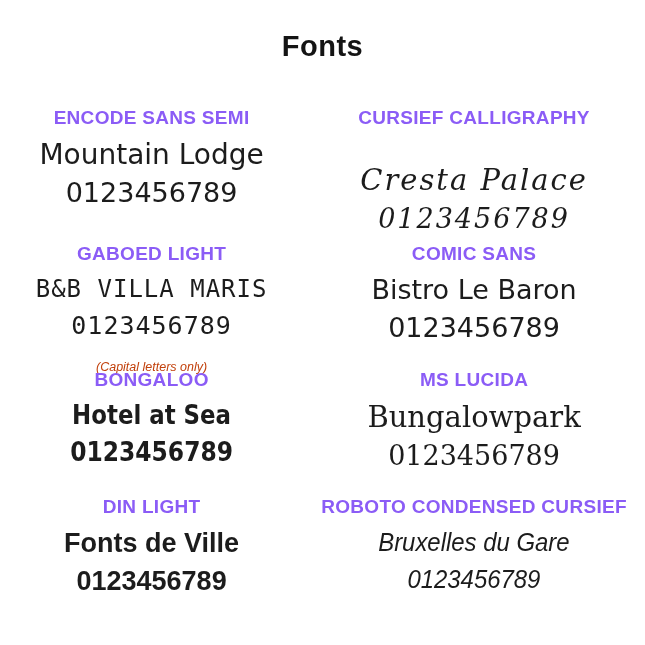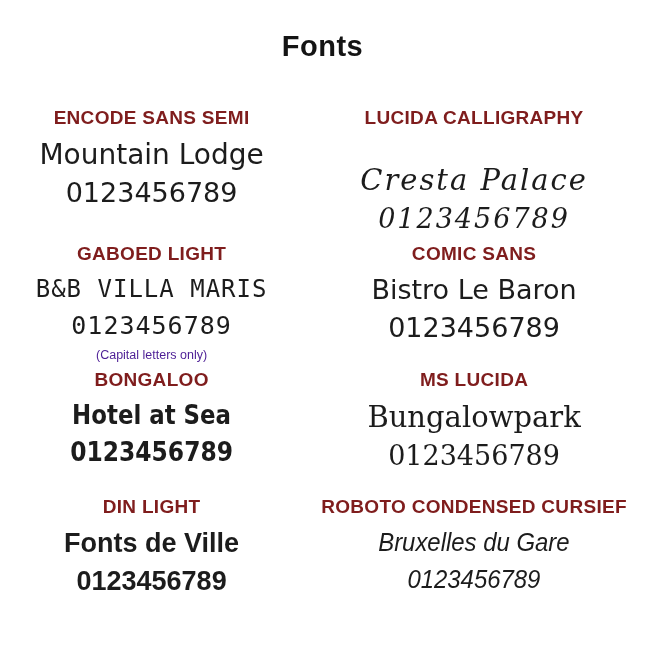--- a/index.html
+++ b/index.html
@@ -23,31 +23,32 @@
     margin-top:44px;
     display:grid;
     grid-template-columns:47% 53%;
     grid-template-rows:136px 126px 127px auto;
   }
   .cell { text-align:center; }
   .font-name {
     font-size:19px;
     font-weight:700;
     letter-spacing:.3px;
-    color:#7f1d1d;
+    color:#8b5cf6;
     margin-bottom:11px;
     font-family:"Liberation Sans", sans-serif;
   }
   .sample { margin-bottom:10px; color:#1c1c1c; }
   .digits { color:#1c1c1c; }
   .caption {
-    margin-top:8px;
+    margin-top:20px;
     font-size:12.5px;
-    color:#4c1d95;
+    color:#c2410c;
     font-family:"Liberation Sans", sans-serif;
+    font-style:italic;
   }
 
   
   .f-encode  .sample { font:28px/1.05 "DejaVu Sans", sans-serif; }
   .f-encode  .digits { font:27px/1.05 "DejaVu Sans", sans-serif; }
 
   .f-lucida  .sample { font:italic 29px/1.05 "DejaVu Serif", serif; letter-spacing:2px;margin-top:36px; }
   .f-lucida  .digits { font:italic 27px/1.05 "DejaVu Serif", serif; letter-spacing:2px; }
 
   .f-gaboed  .sample { font:24px/1.1 "DejaVu Sans Mono", monospace; letter-spacing:1px; }
@@ -77,21 +78,21 @@
 
   <div class="font-grid">
 
     <div class="cell f-encode">
       <div class="font-name">ENCODE SANS SEMI</div>
       <div class="sample">Mountain Lodge</div>
       <div class="digits">0123456789</div>
     </div>
 
     <div class="cell f-lucida">
-      <div class="font-name">LUCIDA CALLIGRAPHY</div>
+      <div class="font-name">CURSIEF CALLIGRAPHY</div>
       <div class="sample">Cresta Palace</div>
       <div class="digits">0123456789</div>
     </div>
 
     <div class="cell f-gaboed">
       <div class="font-name">GABOED LIGHT</div>
       <div class="sample">B&amp;B VILLA MARIS</div>
       <div class="digits">0123456789</div>
       <div class="caption">(Capital letters only)</div>
     </div>

